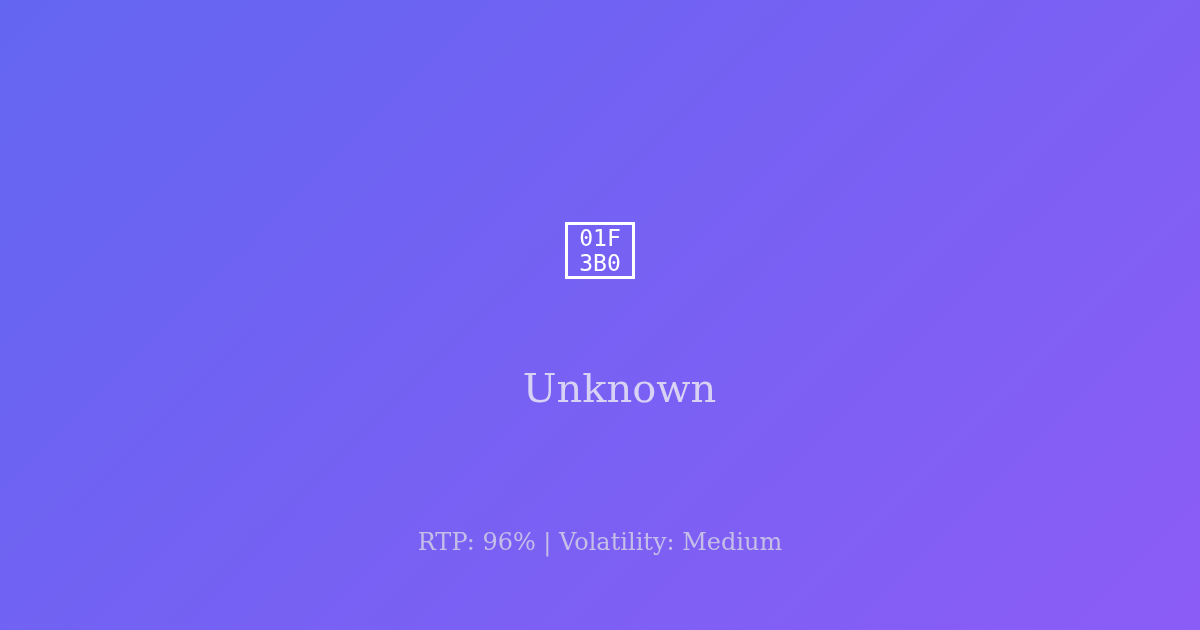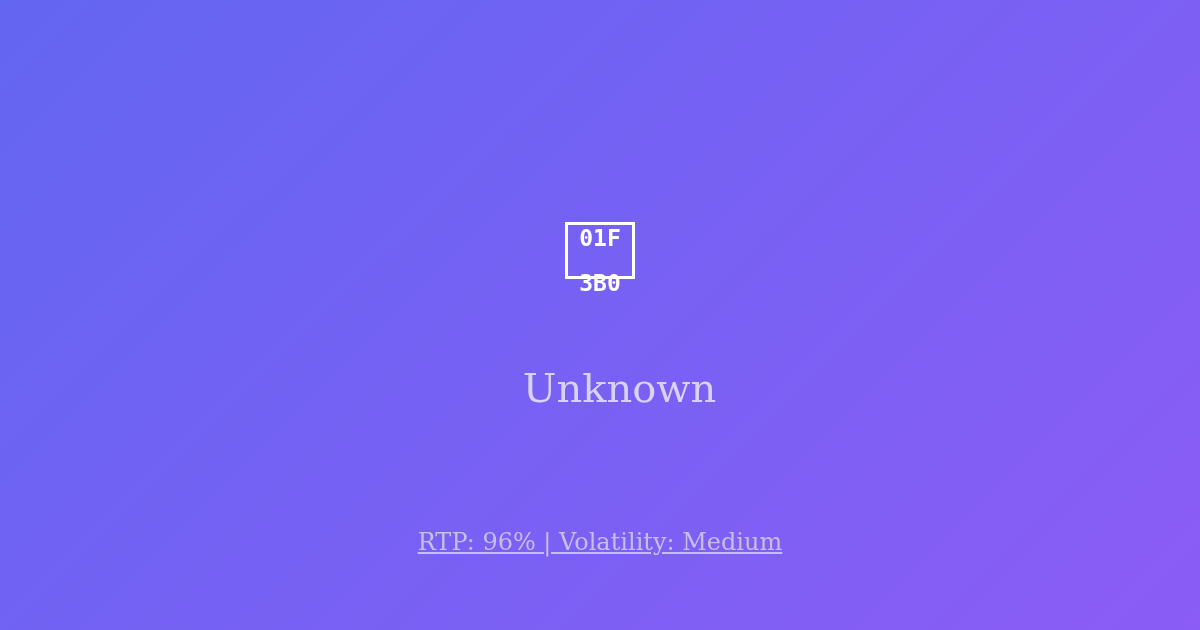--- a/index.html
+++ b/index.html
@@ -52,25 +52,24 @@
     flex-direction: column;
     align-items: center;
     justify-content: center;
     font-family: "DejaVu Sans Mono", "Liberation Mono", monospace;
     color: #FFFFFF;
     line-height: 1;
     padding: 2px 0;
   }
   .tofu-row {
     font-size: 23px;
-    font-weight: 700;
+    font-weight: 400;
     letter-spacing: 0px;
     line-height: 25px;
     white-space: pre;
-    margin-top: 20px;
   }
 
   .hero-title {
     font-family: "DejaVu Serif", "Liberation Serif", serif;
     font-size: 76px;
     font-weight: 700;
     color: #FFFFFF;
     line-height: 1;
     white-space: nowrap;
     letter-spacing: -0.5px;
@@ -98,21 +97,20 @@
     left: 0;
     right: 0;
     top: 527px;
     text-align: center;
     font-family: "DejaVu Serif", "Liberation Serif", serif;
     font-size: 24px;
     font-weight: 400;
     color: #C4BEE8;
     line-height: 1.3;
     white-space: nowrap;
-    text-decoration: underline;
   }
 </style>
 </head>
 <body>
 
 <div id="og-card">
 
   <div class="hero">
 
     <span class="tofu-box">

